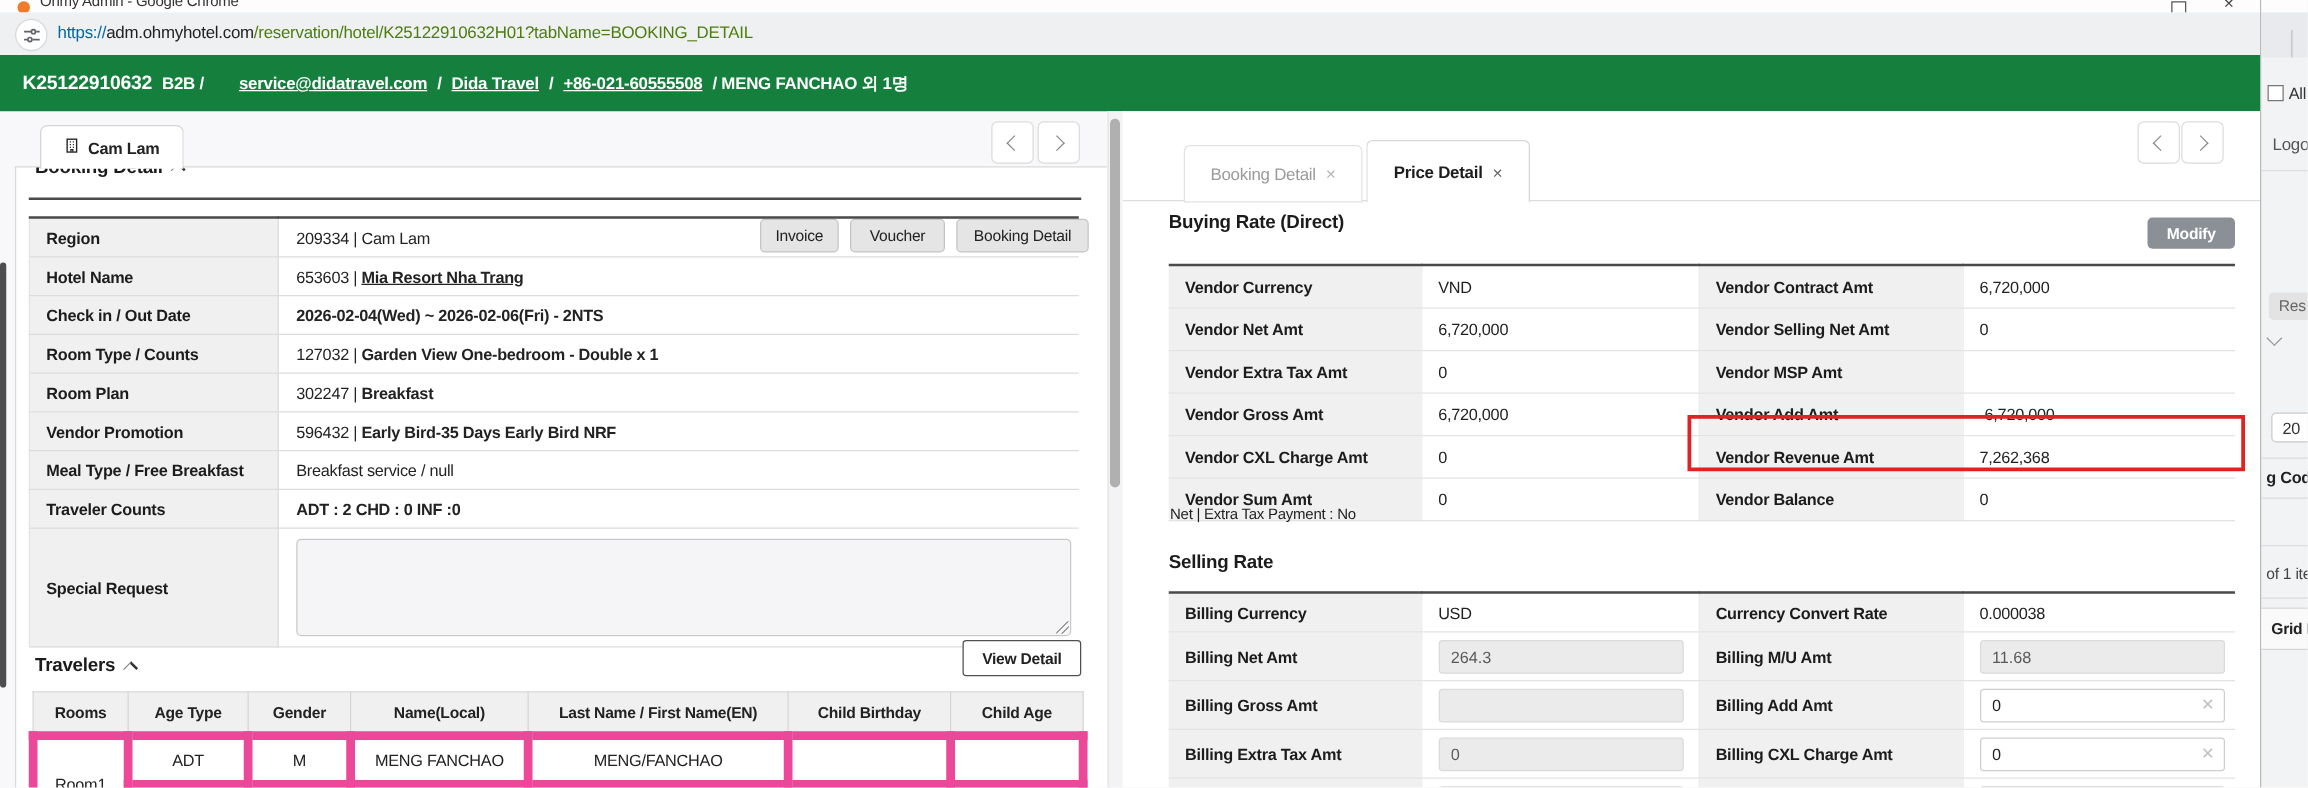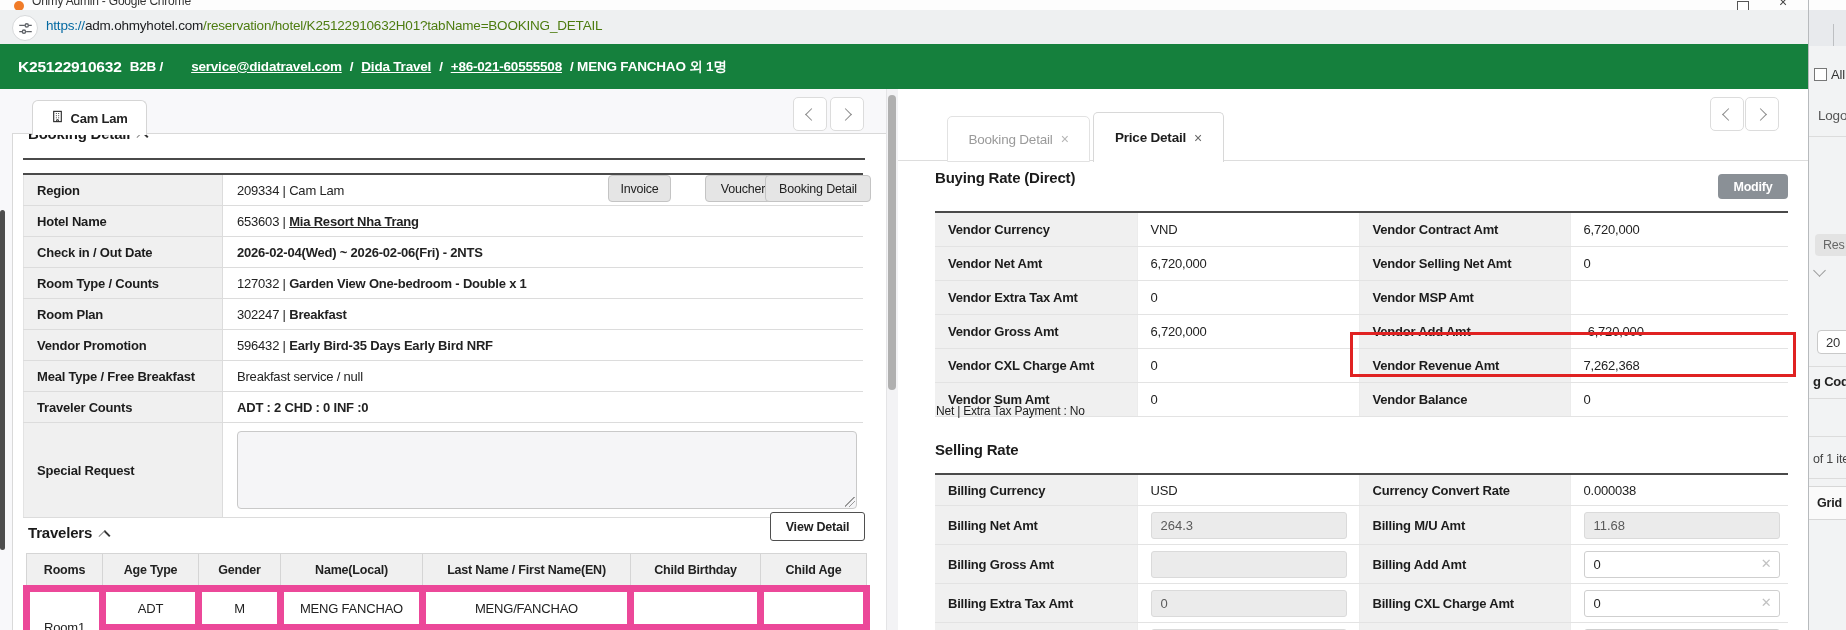--- a/index.html
+++ b/index.html
@@ -184,21 +184,21 @@
     </div>
 
   <div class="abs left-card">
     <div class="sec-title lc-head">
       <span>Booking Detail</span>
       <span class="chev up"></span>
     </div>
     <div class="act-btn" style="left:595px;width:61px;">
         <span>Invoice</span>
       </div>
-    <div class="act-btn" style="left:692px;width:74px;align-items:center;">
+    <div class="act-btn" style="left:667px;width:74px;align-items:center;">
         <span>Voucher</span>
       </div>
     <div class="act-btn" style="left:752px;width:104px;">
         <span>Booking Detail</span>
       </div>
     <div class="head-rule"></div>
 
     <table class="kv-table">
       <tbody>
           <tr>

